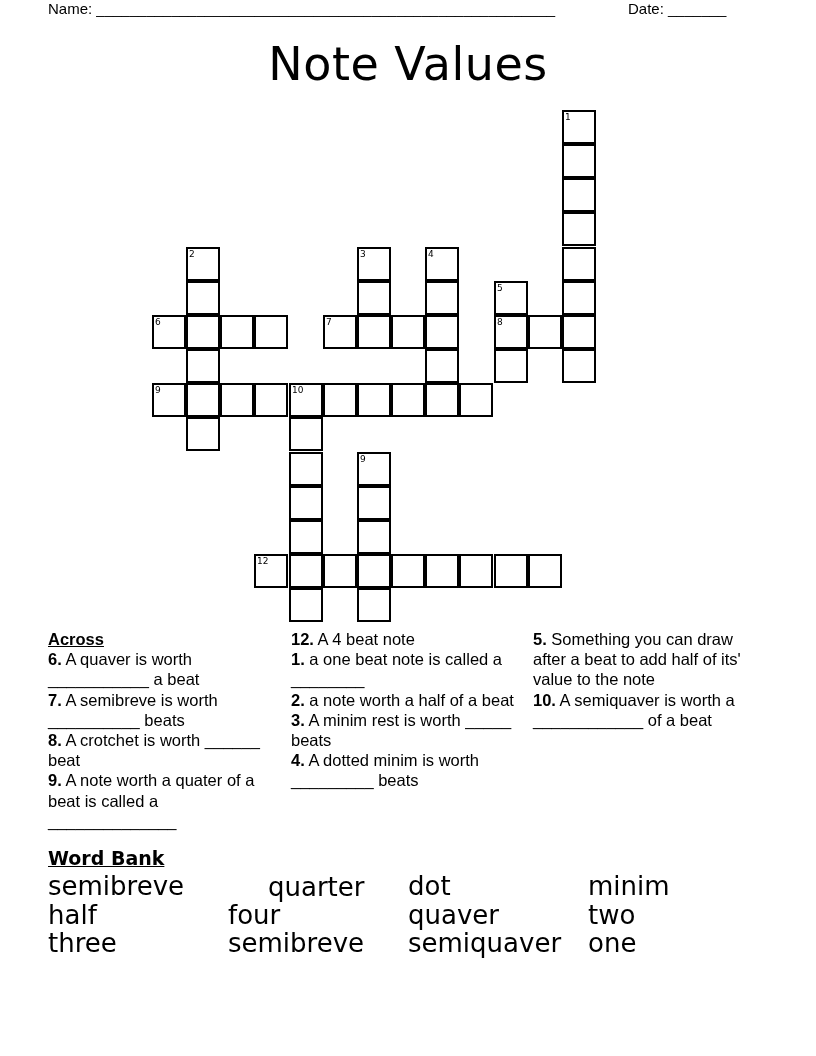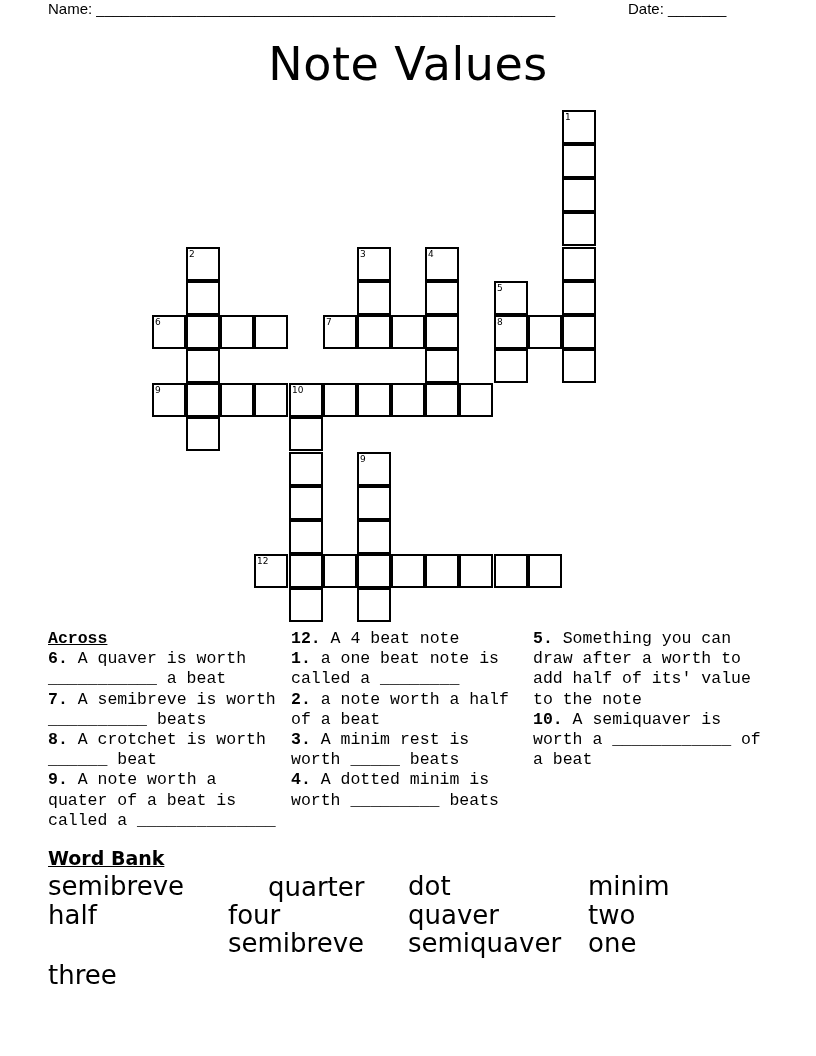--- a/index.html
+++ b/index.html
@@ -2,21 +2,21 @@
 <html><head>
 <meta charset="utf-8">
 <style>
   html, body { margin:0; padding:0; background:#fff; }
   body { width:816px; height:1056px; position:relative; overflow:hidden; color:#000; }
   .hdr { position:absolute; top:0; font-family:"Liberation Sans", sans-serif; font-size:15px; line-height:18px; }
   .title { position:absolute; top:34px; left:0; width:816px; text-align:center; font-family:"DejaVu Sans", sans-serif; font-size:46px; line-height:60px; letter-spacing:0.5px; }
   .grid { position:absolute; left:0; top:0; }
   .cell { position:absolute; width:34px; height:34px; box-sizing:border-box; border:2px solid #000; background:#fff; }
   .num { position:absolute; top:0px; left:1px; font-family:"DejaVu Sans", sans-serif; font-size:9px; line-height:10px; }
-  .clues { position:absolute; top:629px; font-family:Liberation Mono, monospace; font-size:16.5px; line-height:20.2px; }
+  .clues { position:absolute; top:629px; font-family:Liberation Sans, sans-serif; font-size:16.5px; line-height:20.2px; }
   .clue-head { font-weight:bold; text-decoration:underline; display:block; }
   .clue { display:block; }
   .clue b { font-weight:bold; }
   .wb-title { position:absolute; left:48px; top:847px; font-family:"DejaVu Sans", sans-serif; font-size:19px; font-weight:bold; text-decoration:underline; }
   .wb-word { position:absolute; font-family:"DejaVu Sans", sans-serif; font-size:26px; line-height:22px; }
 </style>
 </head>
 <body>
 
 <div class="hdr" style="left:48px;">Name: _______________________________________________________</div>
@@ -118,31 +118,31 @@
 
 <div class="clues" style="left:291px; width:230px;">
   <span class="clue"><b>12.</b><span> A 4 beat note</span></span>
   <span class="clue"><b>1.</b><span> a one beat note is called a ________</span></span>
   <span class="clue"><b>2.</b><span> a note worth a half of a beat</span></span>
   <span class="clue"><b>3.</b><span> A minim rest is worth _____ beats</span></span>
   <span class="clue"><b>4.</b><span> A dotted minim is worth _________ beats</span></span>
 </div>
 
 <div class="clues" style="left:533px; width:235px;">
-  <span class="clue"><b>5.</b><span> Something you can draw after a worth to add half of its' value to the note</span></span>
+  <span class="clue"><b>5.</b><span> Something you can draw after a beat to add half of its' value to the note</span></span>
   <span class="clue"><b>10.</b><span> A semiquaver is worth a ____________ of a beat</span></span>
 </div>
 
 <div class="wb-title">Word Bank</div>
 <div id="wordbank">
     <div class="wb-word" style="left: 48px; top: 875px;">semibreve</div>
     <div class="wb-word" style="left: 228px; top: 876px; margin-left: 40px;">quarter</div>
     <div class="wb-word" style="left: 408px; top: 875px;">dot</div>
     <div class="wb-word" style="left: 588px; top: 875px;">minim</div>
     <div class="wb-word" style="left: 48px; top: 904px;">half</div>
     <div class="wb-word" style="left: 228px; top: 904px;">four</div>
     <div class="wb-word" style="left: 408px; top: 904px;">quaver</div>
     <div class="wb-word" style="left: 588px; top: 904px;">two</div>
-    <div class="wb-word" style="left: 48px; top: 932px; margin-top: 32px;">three</div>
+    <div class="wb-word" style="left: 48px; top: 932px;">three</div>
     <div class="wb-word" style="left: 228px; top: 932px;">semibreve</div>
     <div class="wb-word" style="left: 408px; top: 932px;">semiquaver</div>
     <div class="wb-word" style="left: 588px; top: 932px;">one</div>
   </div>
 
 </body></html>

